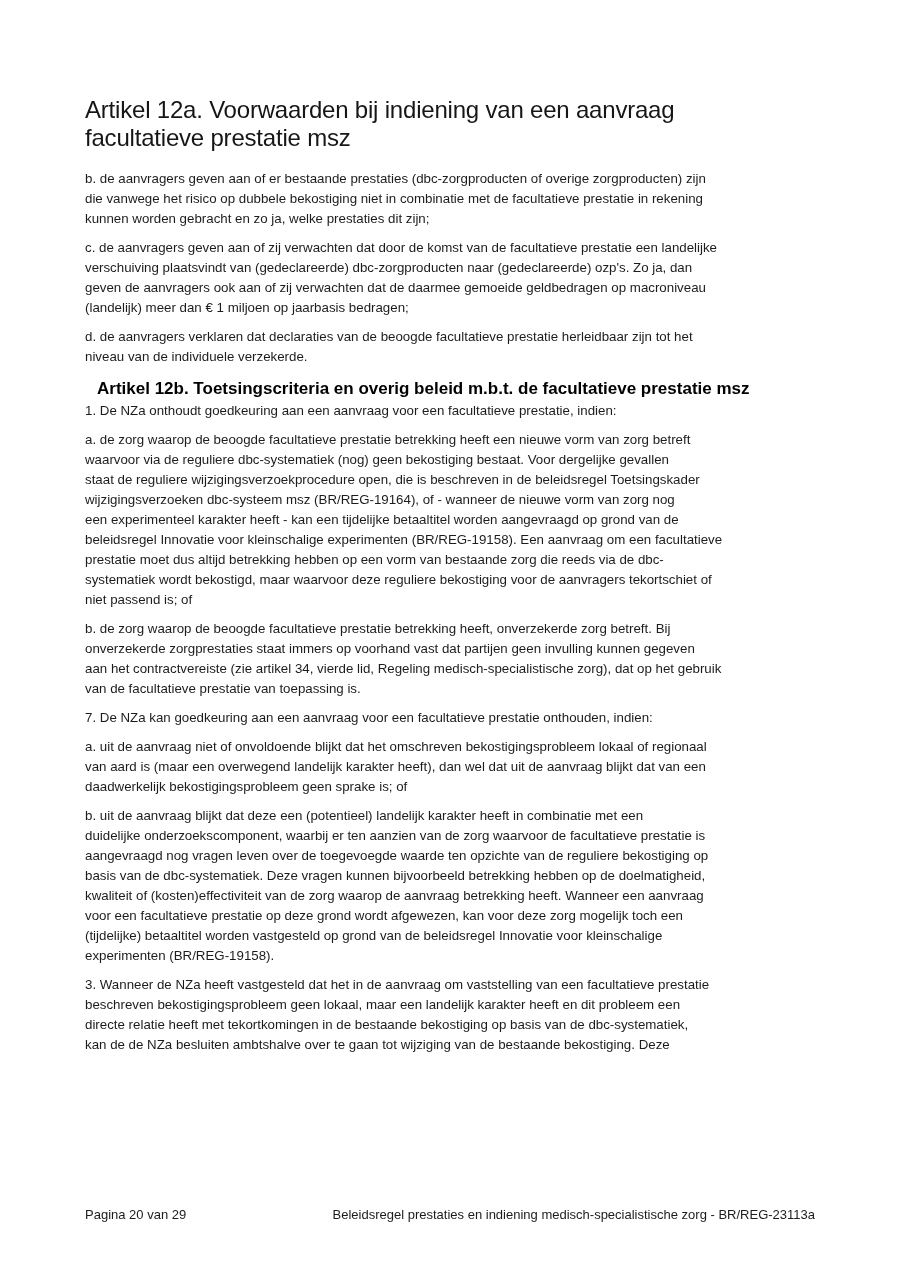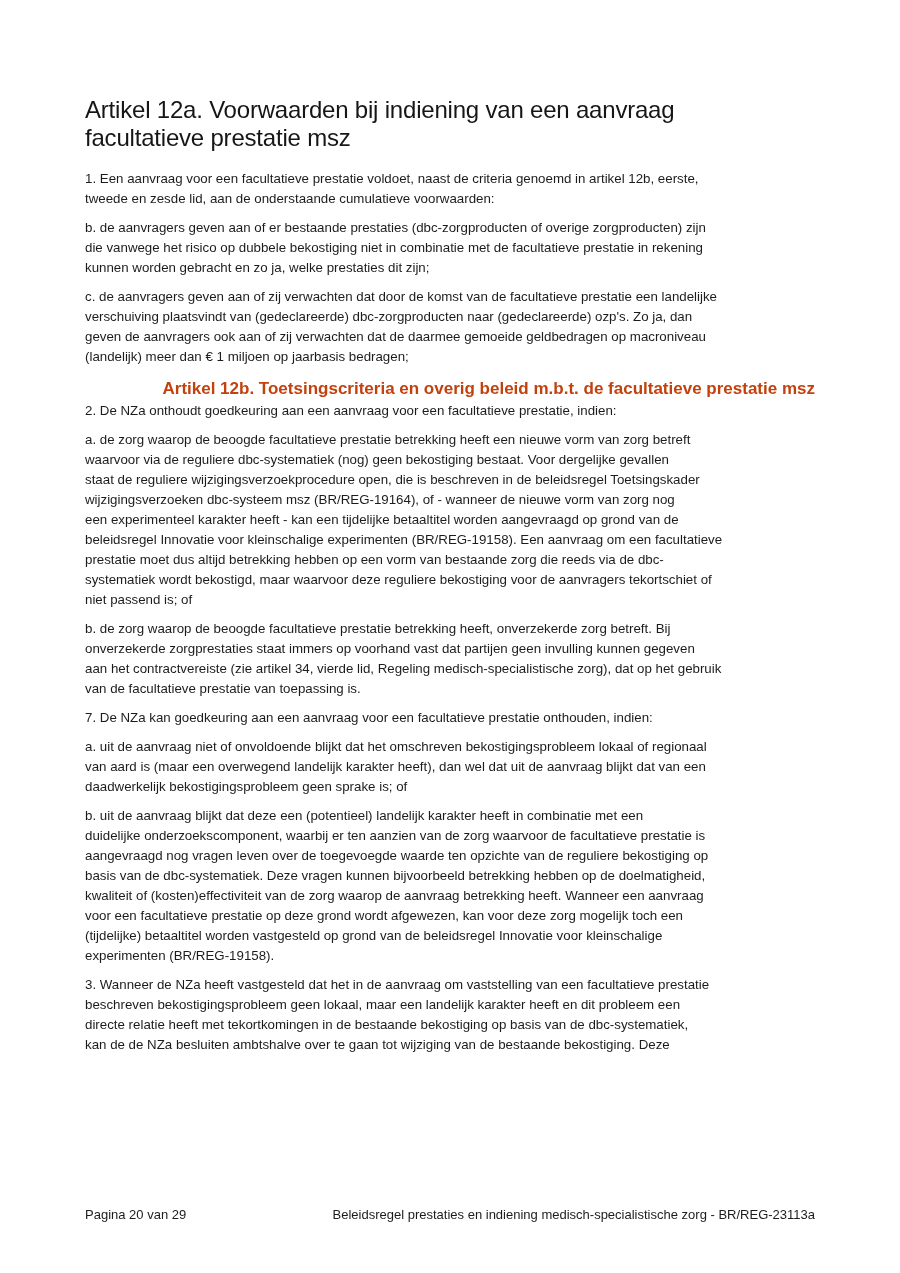--- a/index.html
+++ b/index.html
@@ -25,22 +25,21 @@
     margin: 0 0 17px 0;
     white-space: pre-line;
     letter-spacing: -0.2px;
     color: #161616;
   }
   h2 {
     font-size: 17px;
     line-height: 21px;
     font-weight: 700;
     margin: 11px 0 2px 12px;
-    color: #c2410c;
-    text-align: right;
+    color: #000000;
   }
   p {
     font-size: 13.3px;
     line-height: 20px;
     margin: 0 0 9px 0;
     white-space: pre-line;
   }
   .footer {
     position: absolute;
     top: 1206px;
@@ -55,37 +54,37 @@
   }
 </style>
 </head>
 <body>
 
 <div class="page">
 
   <h1>Artikel 12a. Voorwaarden bij indiening van een aanvraag
 facultatieve prestatie msz</h1>
 
-  <p>1. Een aanvraag voor een facultatieve prestatie voldoet, naast de criteria genoemd in artikel 12b, eerste,
-tweede en zesde lid, aan de onderstaande cumulatieve voorwaarden:</p>
 
 
   <p>b. de aanvragers geven aan of er bestaande prestaties (dbc-zorgproducten of overige zorgproducten) zijn
 die vanwege het risico op dubbele bekostiging niet in combinatie met de facultatieve prestatie in rekening
 kunnen worden gebracht en zo ja, welke prestaties dit zijn;</p>
 
   <p>c. de aanvragers geven aan of zij verwachten dat door de komst van de facultatieve prestatie een landelijke
 verschuiving plaatsvindt van (gedeclareerde) dbc-zorgproducten naar (gedeclareerde) ozp's. Zo ja, dan
 geven de aanvragers ook aan of zij verwachten dat de daarmee gemoeide geldbedragen op macroniveau
 (landelijk) meer dan € 1 miljoen op jaarbasis bedragen;</p>
 
+  <p>d. de aanvragers verklaren dat declaraties van de beoogde facultatieve prestatie herleidbaar zijn tot het
+niveau van de individuele verzekerde.</p>
 
   <h2>Artikel 12b. Toetsingscriteria en overig beleid m.b.t. de facultatieve prestatie msz</h2>
 
-  <p>2. De NZa onthoudt goedkeuring aan een aanvraag voor een facultatieve prestatie, indien:</p>
+  <p>1. De NZa onthoudt goedkeuring aan een aanvraag voor een facultatieve prestatie, indien:</p>
 
   <p>a. de zorg waarop de beoogde facultatieve prestatie betrekking heeft een nieuwe vorm van zorg betreft
 waarvoor via de reguliere dbc-systematiek (nog) geen bekostiging bestaat. Voor dergelijke gevallen
 staat de reguliere wijzigingsverzoekprocedure open, die is beschreven in de beleidsregel Toetsingskader
 wijzigingsverzoeken dbc-systeem msz (BR/REG-19164), of - wanneer de nieuwe vorm van zorg nog
 een experimenteel karakter heeft - kan een tijdelijke betaaltitel worden aangevraagd op grond van de
 beleidsregel Innovatie voor kleinschalige experimenten (BR/REG-19158). Een aanvraag om een facultatieve
 prestatie moet dus altijd betrekking hebben op een vorm van bestaande zorg die reeds via de dbc-
 systematiek wordt bekostigd, maar waarvoor deze reguliere bekostiging voor de aanvragers tekortschiet of
 niet passend is; of</p>

